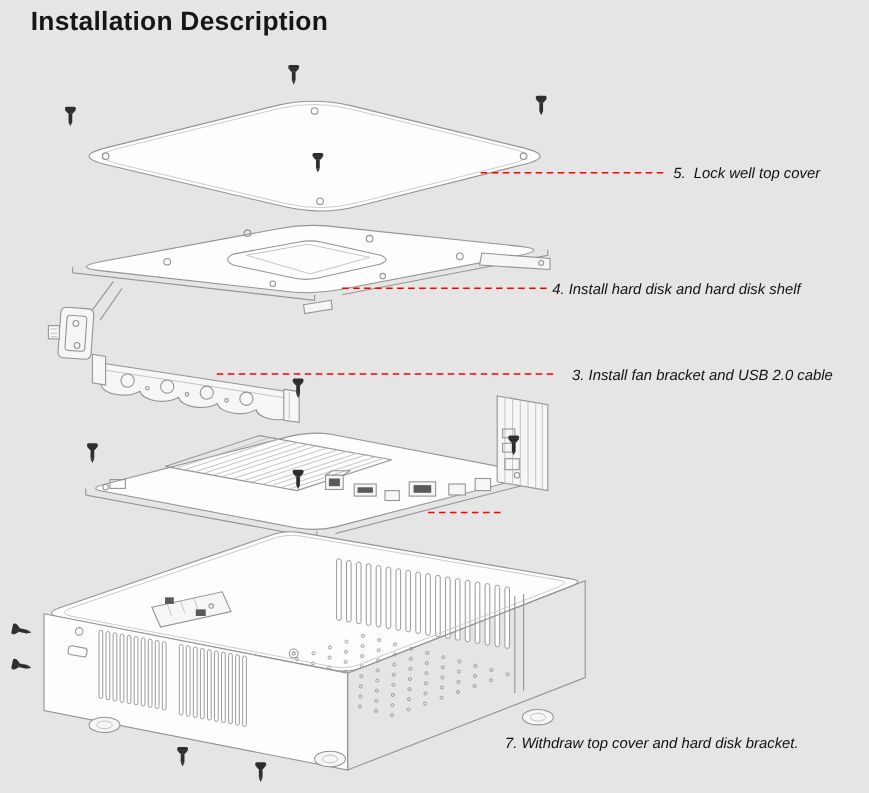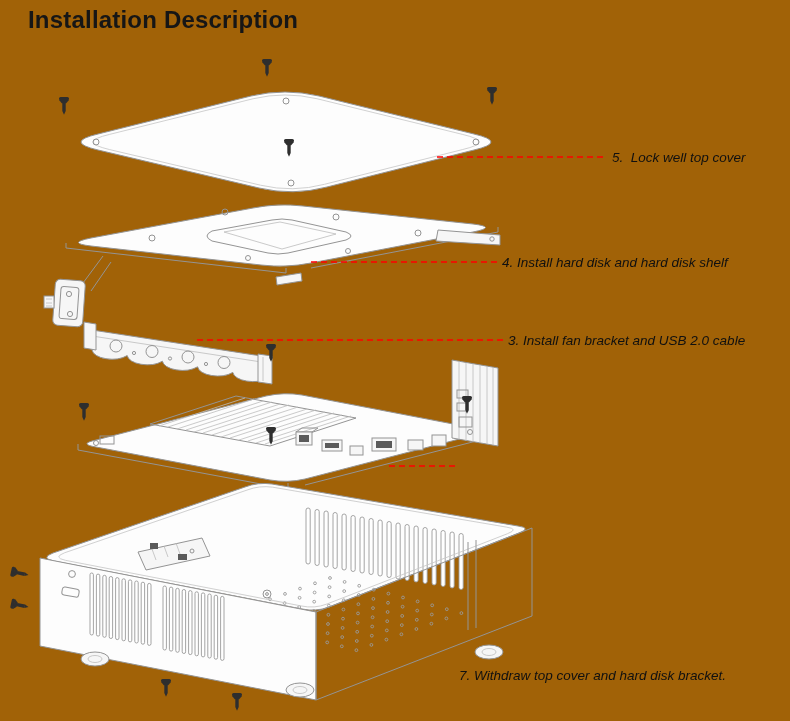--- a/index.html
+++ b/index.html
@@ -1,17 +1,17 @@
 <!DOCTYPE html>
 <html><head>
 <meta charset="utf-8">
 <style>
   html,body{margin:0;padding:0;background:#ffffff;}
   body{width:790px;height:721px;position:relative;font-family:"Liberation Sans",sans-serif;}
-  .stage{position:absolute;left:0;top:0;width:790px;height:721px;overflow:hidden;background:#a16207;}
+  .stage{position:absolute;left:0;top:0;width:790px;height:721px;overflow:hidden;background:#e5e5e5;}
   .title{position:absolute;left:28px;top:6px;font-size:24px;font-weight:bold;color:#161616;letter-spacing:.2px;}
   .step-label{position:absolute;font-size:13.5px;color:#101010;white-space:pre;font-style:italic;}
   svg{position:absolute;left:0;top:0;}
   .face{fill:#fdfdfd;stroke:#949494;stroke-width:1;}
   .face2{fill:#f6f6f6;stroke:#949494;stroke-width:1;}
   .ln{fill:none;stroke:#949494;stroke-width:1;}
   .thin{fill:none;stroke:#bdbdbd;stroke-width:.8;}
   .innerline{fill:none;stroke:#c8c8c8;stroke-width:.9;}
   .dark{fill:#5a5a5a;stroke:none;}
   .slot{fill:#ffffff;stroke:#9a9a9a;stroke-width:.9;}
@@ -292,16 +292,16 @@
       <line class="leader" x1="437" y1="157" x2="606" y2="157" stroke="#ff0000"></line>
       <line class="leader" x1="311" y1="262" x2="497" y2="262" stroke="#ff0000"></line>
       <line class="leader" x1="197" y1="340" x2="503" y2="340" stroke="#ff0000"></line>
       <line class="leader" x1="389" y1="466" x2="459" y2="466" stroke="#ff0000"></line>
     </g>
   </svg>
 
   <div class="title">Installation Description</div>
   <div class="step-label" style="left:612px;top:150px">5.  Lock well top cover</div>
   <div class="step-label" style="left:502px;top:255px">4. Install hard disk and hard disk shelf</div>
-  <div class="step-label" style="left:508px;top:333px">3. Install fan bracket and USB 2.0 cable</div>
+  <div class="step-label" style="left:520px;top:333px">3. Install fan bracket and USB 2.0 cable</div>
   <div class="step-label" style="left:459px;top:668px">7. Withdraw top cover and hard disk bracket.</div>
 
 </div>
 
 </body></html>

